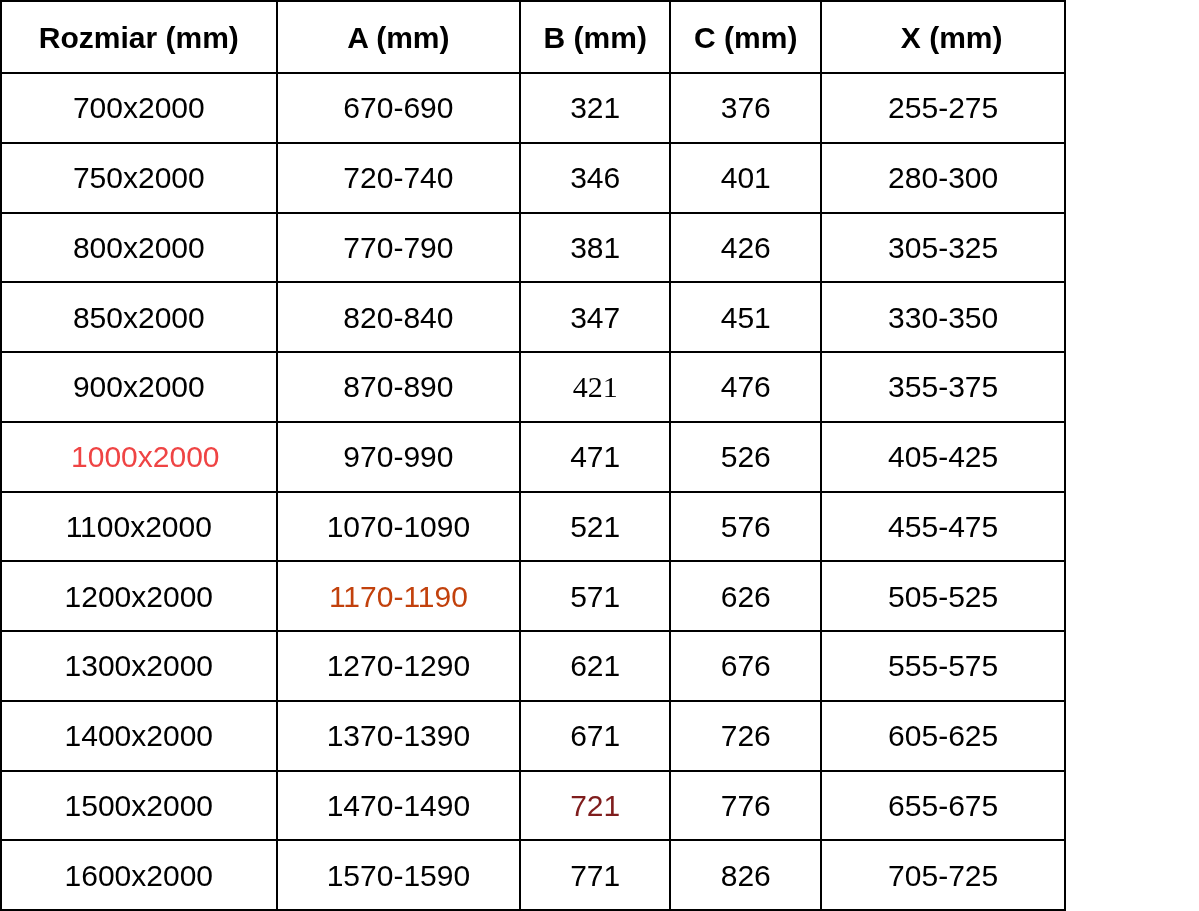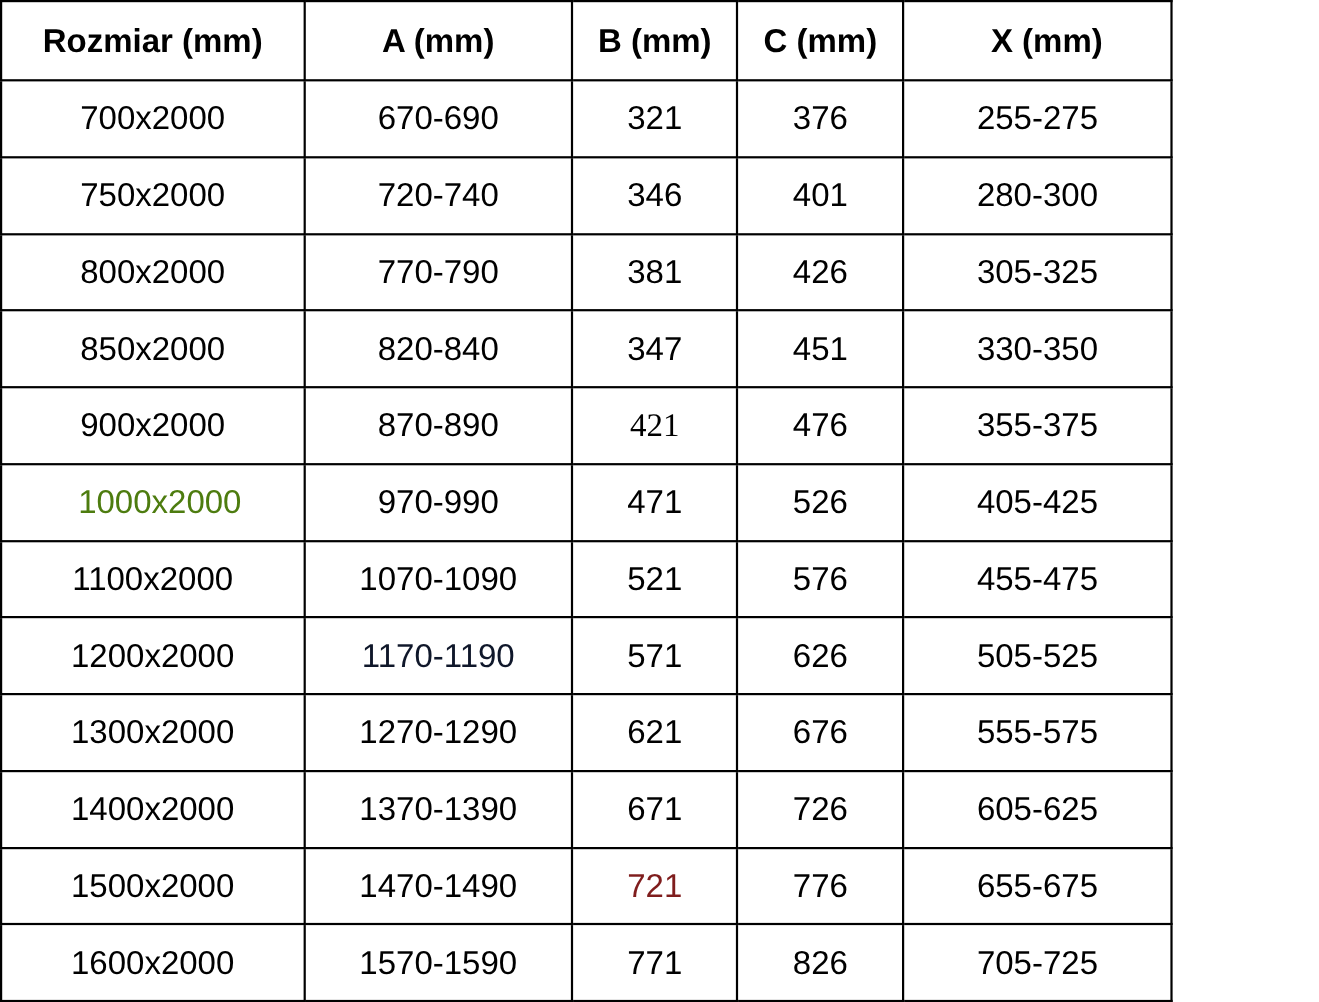--- a/index.html
+++ b/index.html
@@ -94,36 +94,36 @@
           <td style="border-color: rgb(0, 0, 0); color: rgb(0, 0, 0);">330-350</td>
         </tr>
         <tr>
           <td style="border-color: rgb(0, 0, 0); color: rgb(0, 0, 0);">900x2000</td>
           <td style="border-color: rgb(0, 0, 0); color: rgb(0, 0, 0);">870-890</td>
           <td style="border-color: rgb(0, 0, 0); color: rgb(0, 0, 0); font-family: Liberation Serif, serif;">421</td>
           <td style="border-color: rgb(0, 0, 0); color: rgb(0, 0, 0);">476</td>
           <td style="border-color: rgb(0, 0, 0); color: rgb(0, 0, 0);">355-375</td>
         </tr>
         <tr>
-          <td style="border-color: rgb(0, 0, 0); color: #4d7c0f; padding-left: 13px;">1000x2000</td>
+          <td style="border-color: rgb(0, 0, 0); color: #ef4444; padding-left: 13px;">1000x2000</td>
           <td style="border-color: rgb(0, 0, 0); color: rgb(0, 0, 0);">970-990</td>
           <td style="border-color: rgb(0, 0, 0); color: rgb(0, 0, 0);">471</td>
           <td style="border-color: rgb(0, 0, 0); color: rgb(0, 0, 0);">526</td>
           <td style="border-color: rgb(0, 0, 0); color: rgb(0, 0, 0);">405-425</td>
         </tr>
         <tr>
           <td style="border-color: rgb(0, 0, 0); color: rgb(0, 0, 0);">1100x2000</td>
           <td style="border-color: rgb(0, 0, 0); color: rgb(0, 0, 0);">1070-1090</td>
           <td style="border-color: rgb(0, 0, 0); color: rgb(0, 0, 0);">521</td>
           <td style="border-color: rgb(0, 0, 0); color: rgb(0, 0, 0);">576</td>
           <td style="border-color: rgb(0, 0, 0); color: rgb(0, 0, 0);">455-475</td>
         </tr>
         <tr>
           <td style="border-color: rgb(0, 0, 0); color: rgb(0, 0, 0);">1200x2000</td>
-          <td style="border-color: rgb(0, 0, 0); color: #0f172a;">1170-1190</td>
+          <td style="border-color: rgb(0, 0, 0); color: #c2410c;">1170-1190</td>
           <td style="border-color: rgb(0, 0, 0); color: rgb(0, 0, 0);">571</td>
           <td style="border-color: rgb(0, 0, 0); color: rgb(0, 0, 0);">626</td>
           <td style="border-color: rgb(0, 0, 0); color: rgb(0, 0, 0);">505-525</td>
         </tr>
         <tr>
           <td style="border-color: rgb(0, 0, 0); color: rgb(0, 0, 0);">1300x2000</td>
           <td style="border-color: rgb(0, 0, 0); color: rgb(0, 0, 0);">1270-1290</td>
           <td style="border-color: rgb(0, 0, 0); color: rgb(0, 0, 0);">621</td>
           <td style="border-color: rgb(0, 0, 0); color: rgb(0, 0, 0);">676</td>
           <td style="border-color: rgb(0, 0, 0); color: rgb(0, 0, 0);">555-575</td>

